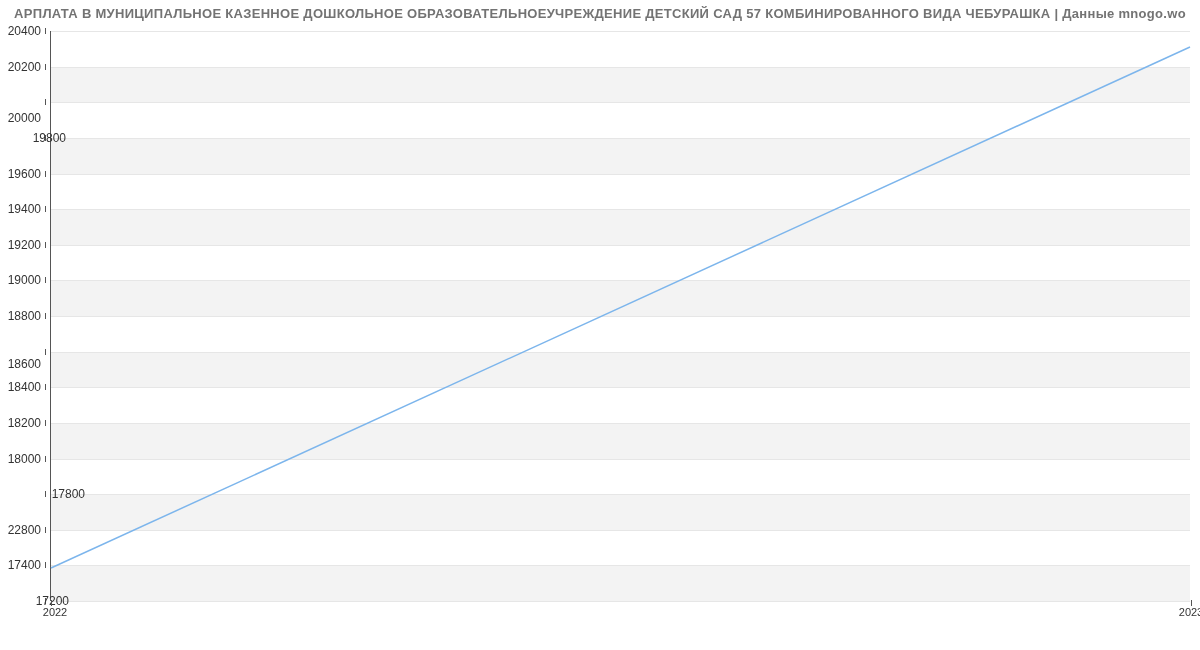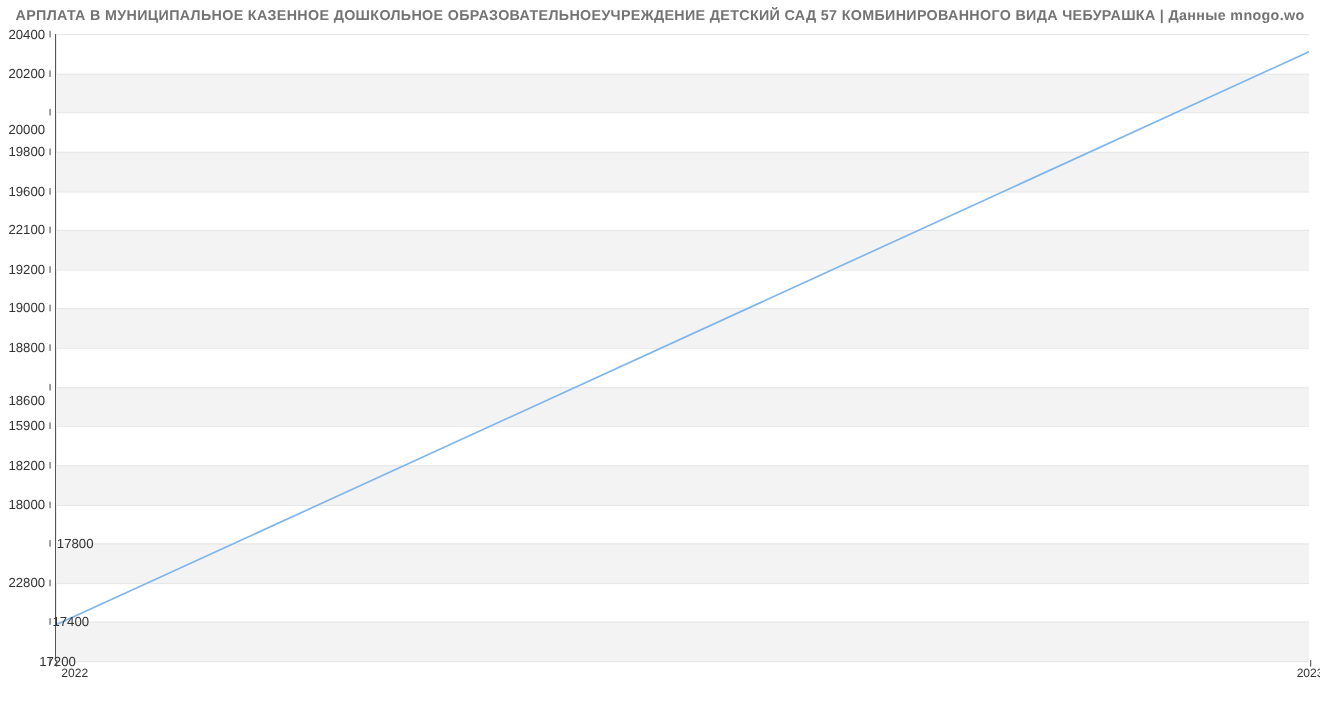--- a/index.html
+++ b/index.html
@@ -123,49 +123,49 @@
       <div class="gridline" style="top: 106.875px;"></div>
       <div class="gridline" style="top: 71.25px;"></div>
       <div class="gridline" style="top: 35.625px;"></div>
       <div class="gridline" style="top: 0px;"></div>
       <svg class="line-layer" id="line-layer" preserveAspectRatio="none" viewBox="0 0 1140 570">
       <polyline id="data-line" class="data-line" points="0,537.9375 1140,16.03125"></polyline>
     </svg>
   <div class="tickmark" style="top: 567px; left: -6px;"></div>
       <div class="ytick" style="top: 570px; margin-left: 28px;">17200</div>
       <div class="tickmark" style="top: 531.375px; left: -6px;"></div>
-      <div class="ytick" style="top: 534.375px; margin-left: 40px;">17400</div>
+      <div class="ytick" style="top: 534.375px;">17400</div>
       <div class="tickmark" style="top: 495.75px; left: -6px;"></div>
       <div class="ytick" style="top: 498.75px;">22800</div>
       <div class="tickmark" style="top: 460.125px; left: -6px;"></div>
       <div class="ytick" style="top: 463.125px; margin-left: 44px;">17800</div>
       <div class="tickmark" style="top: 424.5px; left: -6px;"></div>
       <div class="ytick" style="top: 427.5px;">18000</div>
       <div class="tickmark" style="top: 388.875px; left: -6px;"></div>
       <div class="ytick" style="top: 391.875px;">18200</div>
       <div class="tickmark" style="top: 353.25px; left: -6px;"></div>
-      <div class="ytick" style="top: 356.25px;">15900</div>
+      <div class="ytick" style="top: 356.25px;">18400</div>
       <div class="tickmark" style="top: 317.625px; left: -6px;"></div>
       <div class="ytick" style="top: 320.625px; margin-top: 12px;">18600</div>
       <div class="tickmark" style="top: 282px; left: -6px;"></div>
       <div class="ytick" style="top: 285px; text-align: center;">18800</div>
       <div class="tickmark" style="top: 246.375px; left: -6px;"></div>
       <div class="ytick" style="top: 249.375px;">19000</div>
       <div class="tickmark" style="top: 210.75px; left: -6px;"></div>
       <div class="ytick" style="top: 213.75px;">19200</div>
       <div class="tickmark" style="top: 175.125px; left: -6px;"></div>
-      <div class="ytick" style="top: 178.125px;">22100</div>
+      <div class="ytick" style="top: 178.125px;">19400</div>
       <div class="tickmark" style="top: 139.5px; left: -6px;"></div>
       <div class="ytick" style="top: 142.5px;">19600</div>
       <div class="tickmark" style="top: 103.875px; left: -6px;"></div>
-      <div class="ytick" style="top: 106.875px;">19800</div>
+      <div class="ytick" style="top: 106.875px; margin-left: 25px;">19800</div>
       <div class="tickmark" style="top: 68.25px; left: -6px;"></div>
       <div class="ytick" style="top: 71.25px; margin-top: 16px;">20000</div>
       <div class="tickmark" style="top: 32.625px; left: -6px;"></div>
       <div class="ytick" style="top: 35.625px;">20200</div>
       <div class="tickmark" style="top: -3px; left: -6px;"></div>
       <div class="ytick" style="top: 0px;">20400</div>
       <div class="xtickmark" style="left: 0px;"></div>
-      <div class="xtick" style="left: 17px; margin-top: 36px;">2022</div>
+      <div class="xtick" style="left: 4px; margin-top: 36px;">2022</div>
       <div class="xtickmark" style="left: 1140px;"></div>
       <div class="xtick" style="left: 1140px;">2023</div>
     </div>
 </div>
 
 </body></html>

